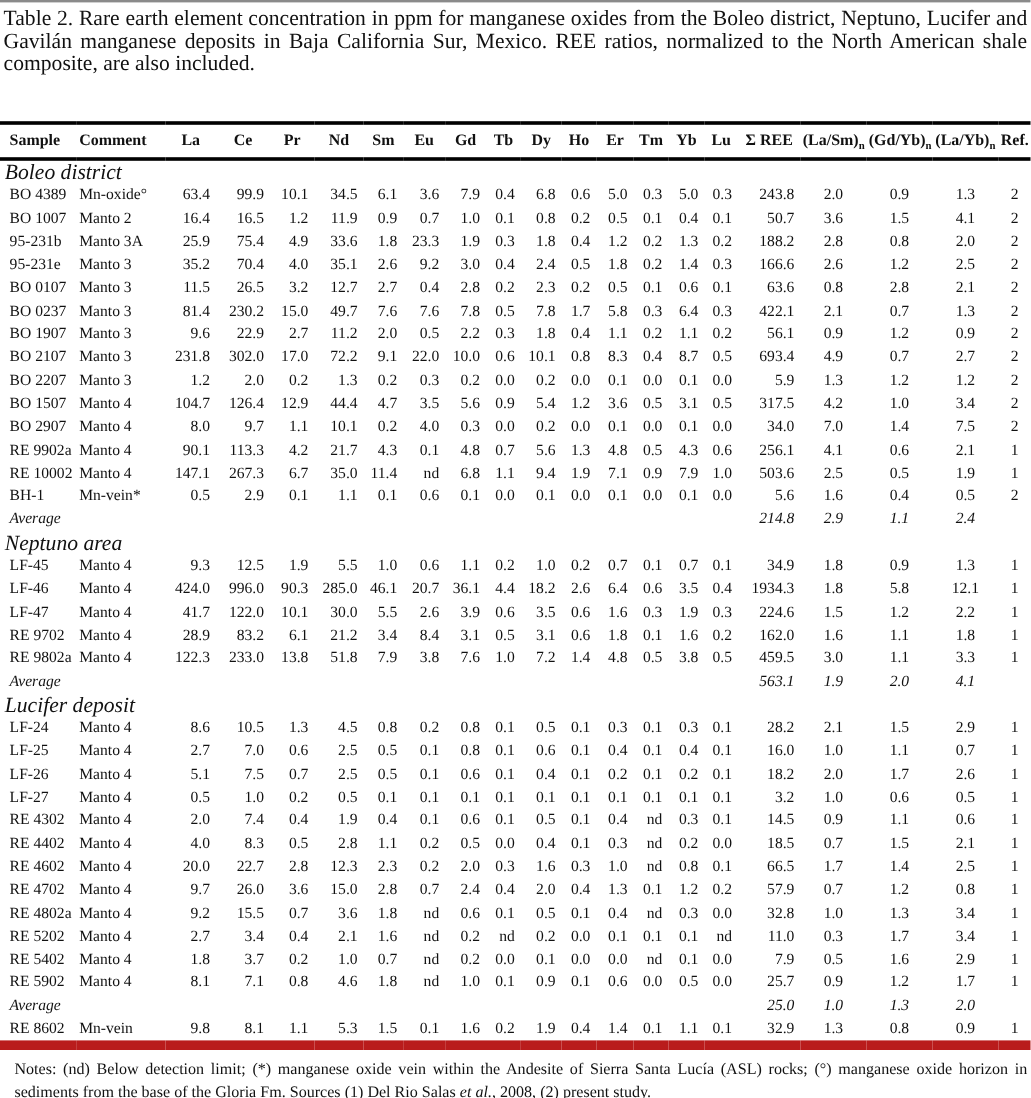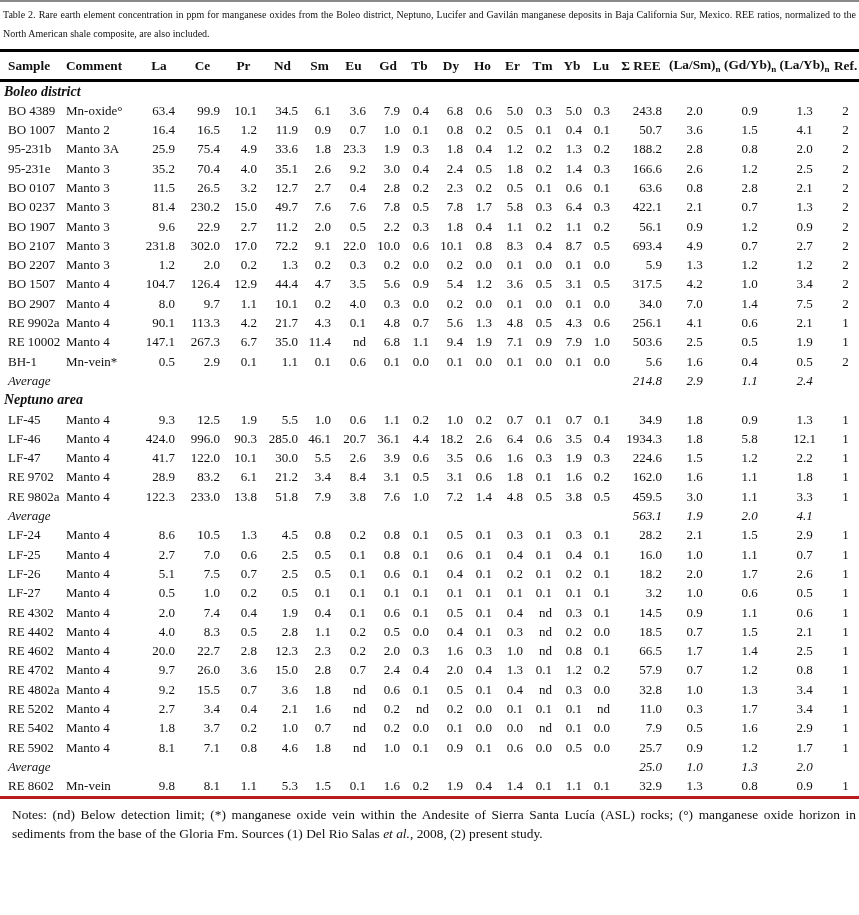--- a/index.html
+++ b/index.html
@@ -16,55 +16,56 @@
     background: #ffffff;
     overflow: hidden;
     box-sizing: border-box;
   }
   #top-edge {
     height: 2px;
     background: #8a8a8a;
     width: 100%;
   }
   #caption {
-    font-size: 10px;
+    font-size: 18px;
     line-height: 18.5px;
     padding: 4px 3px 6px 3px;
     text-align: justify;
   }
   table#ree-table {
     width: 859px;
     border-collapse: collapse;
     table-layout: fixed;
     border-top: 3px solid #000;
-    border-bottom: 3px solid #b91c1c;
+    border-bottom: 8px solid #b91c1c;
     font-size: 13px;
+    margin-top: 33px;
   }
   #ree-table thead th {
     border-bottom: 3px solid #000;
     font-weight: bold;
     font-size: 13.3px;
     padding: 5px 2px;
     white-space: nowrap;
     overflow: visible;
   }
   #ree-table td {
     padding: 1.5px 2px;
     line-height: 16.3px;
     white-space: nowrap;
     overflow: visible;
   }
   .al { text-align: left; }
   .ar { text-align: right; padding-right: 5px !important; }
   .ac { text-align: center; }
   td.first, th.first { padding-left: 8px !important; }
   tr.section-row td {
-    font-weight: bold;
+    font-weight: normal;
     font-style: italic;
-    font-size: 14px;
+    font-size: 18px;
     padding-left: 4px !important;
     padding-top: 3px;
     padding-bottom: 2px;
   }
   tr.average-row td {
     font-style: italic;
   }
   #notes {
     font-size: 13.4px;
     line-height: 19px;
@@ -614,20 +615,23 @@
           <td class="ar"></td>
           <td class="ar"></td>
           <td class="ar"></td>
           <td class="ar"></td>
           <td class="ar">563.1</td>
           <td class="ac">1.9</td>
           <td class="ac">2.0</td>
           <td class="ac">4.1</td>
           <td class="ac"></td>
         </tr>
+        <tr class="section-row">
+          <td colspan="21">Lucifer deposit</td>
+        </tr>
         <tr>
           <td class="al first">LF-24</td>
           <td class="al">Manto 4</td>
           <td class="ar">8.6</td>
           <td class="ar">10.5</td>
           <td class="ar">1.3</td>
           <td class="ar">4.5</td>
           <td class="ar">0.8</td>
           <td class="ar">0.2</td>
           <td class="ar">0.8</td>

